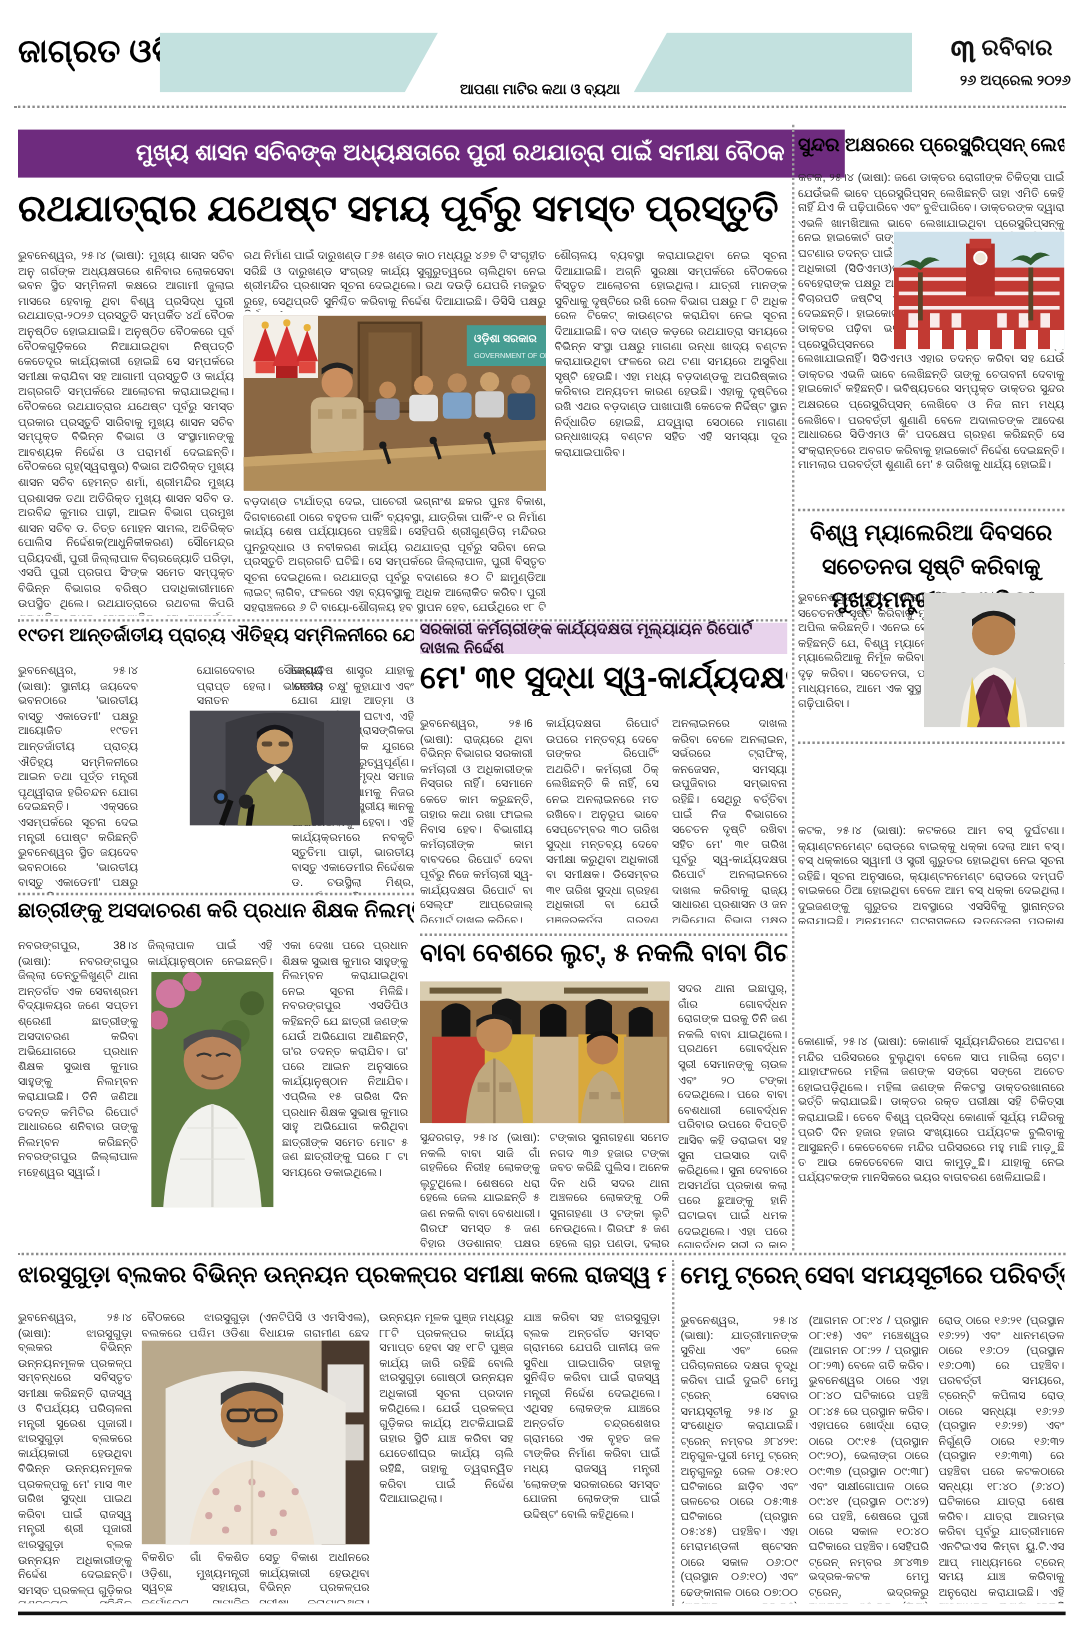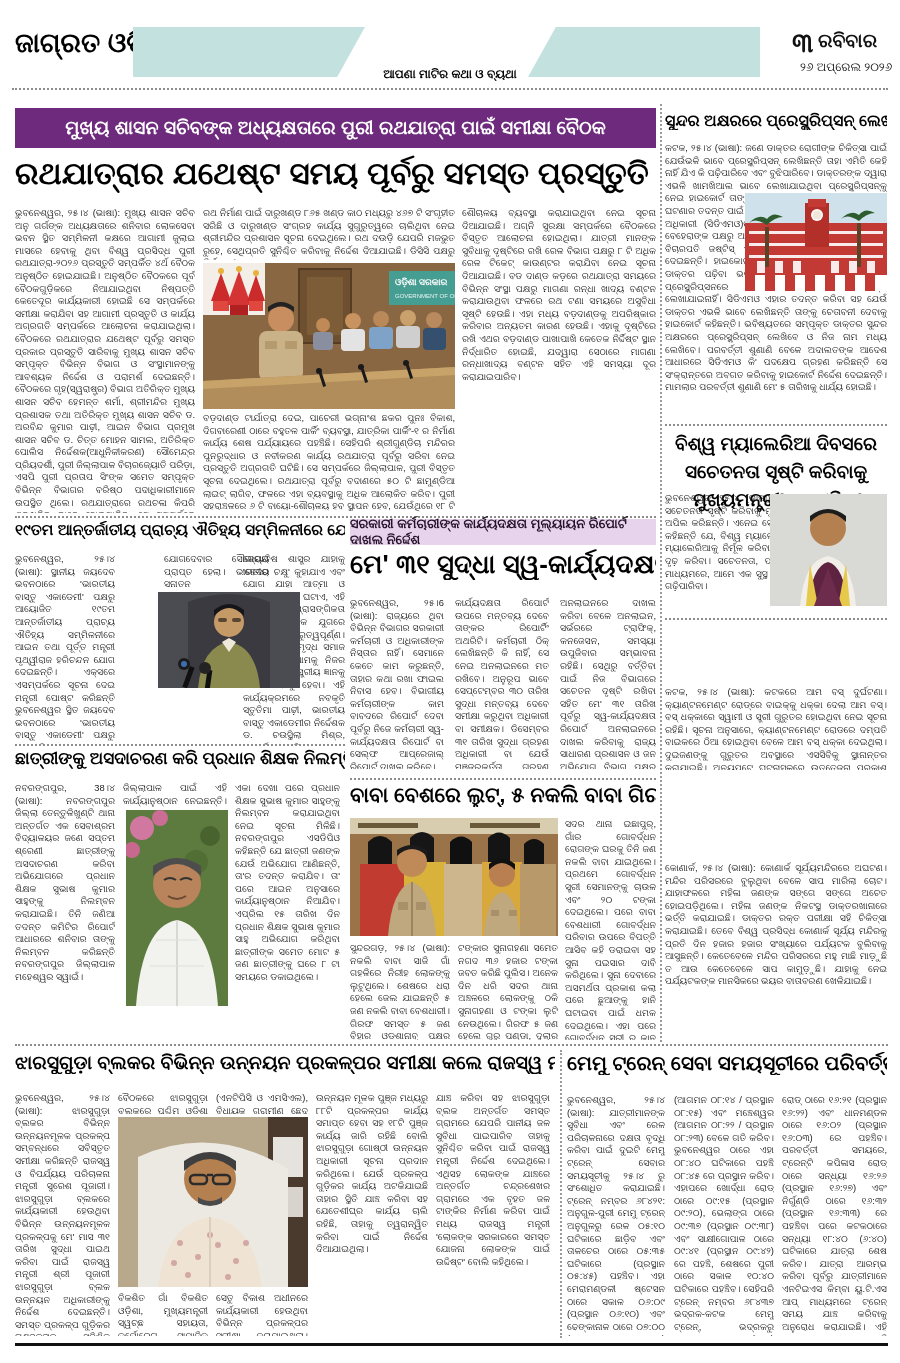--- a/index.html
+++ b/index.html
@@ -26,25 +26,25 @@
 
   <div class="abs" style="left:15px;top:28px;width:200px;font-size:27px;font-weight:bold;color:#000;">ଜାଗ୍ରତ ଓଡ଼ିଶା</div>
 
   <div class="abs teal-band skew-r" style="left:133px;top:27px;width:232px;height:50px;"></div>
   <div class="abs teal-band skew-l" style="left:528px;top:27px;width:232px;height:50px;"></div>
 
   <div class="abs hl nowrap" style="left:362px;top:67px;width:176px;font-size:12px;">ଆପଣା ମାଟିର କଥା ଓ ବ୍ୟଥା</div>
 
   <div class="abs" style="left:792px;top:28px;font-size:27px;font-weight:bold;">୩</div>
   <div class="abs" style="left:818px;top:30px;font-size:19px;font-weight:bold;">ରବିବାର</div>
-  <div class="abs" style="left:800px;top:60px;font-size:12px;font-weight:normal;">୨୬ ଅପ୍ରେଲ ୨୦୨୬</div>
+  <div class="abs" style="left:800px;top:60px;font-size:12px;font-weight:bold;">୨୬ ଅପ୍ରେଲ ୨୦୨୬</div>
 
   <div class="abs dotted-h" style="left:12px;top:88px;width:876px;"></div>
 
-  <div class="abs kicker-main" style="left:15px;top:108px;width:641px;height:40px;font-size:19px;">ମୁଖ୍ୟ ଶାସନ ସଚିବଙ୍କ ଅଧ୍ୟକ୍ଷତାରେ ପୁରୀ ରଥଯାତ୍ରା ପାଇଁ ସମୀକ୍ଷା ବୈଠକ</div>
+  <div class="abs kicker-main" style="left:15px;top:108px;width:641px;height:40px;font-size:19px;padding-left:48px;">ମୁଖ୍ୟ ଶାସନ ସଚିବଙ୍କ ଅଧ୍ୟକ୍ଷତାରେ ପୁରୀ ରଥଯାତ୍ରା ପାଇଁ ସମୀକ୍ଷା ବୈଠକ</div>
   <div class="abs hl nowrap" style="left:15px;top:152px;width:641px;font-size:31px;line-height:1.4;">ରଥଯାତ୍ରାର ଯଥେଷ୍ଟ ସମୟ ପୂର୍ବରୁ ସମସ୍ତ ପ୍ରସ୍ତୁତି ସାରିବାକୁ ନିର୍ଦ୍ଦେଶ</div>
 
   <div class="abs body-txt" style="left:15px;top:207px;width:180px;height:306px;">ଭୁବନେଶ୍ୱର, ୨୫।୪ (ଭାଷା): ମୁଖ୍ୟ ଶାସନ ସଚିବ ଅନୁ ଗର୍ଗଙ୍କ ଅଧ୍ୟକ୍ଷତାରେ ଶନିବାର ଲୋକସେବା ଭବନ ସ୍ଥିତ ସମ୍ମିଳନୀ କକ୍ଷରେ ଆଗାମୀ ଜୁଲାଇ ମାସରେ ହେବାକୁ ଥିବା ବିଶ୍ୱ ପ୍ରସିଦ୍ଧ ପୁରୀ ରଥଯାତ୍ରା-୨୦୨୬ ପ୍ରସ୍ତୁତି ସମ୍ପର୍କିତ ୪ର୍ଥ ବୈଠକ ଅନୁଷ୍ଠିତ ହୋଇଯାଇଛି। ଅନୁଷ୍ଠିତ ବୈଠକରେ ପୂର୍ବ ବୈଠକଗୁଡ଼ିକରେ ନିଆଯାଇଥିବା ନିଷ୍ପତ୍ତି କେତେଦୂର କାର୍ଯ୍ୟକାରୀ ହୋଇଛି ସେ ସମ୍ପର୍କରେ ସମୀକ୍ଷା କରାଯିବା ସହ ଆଗାମୀ ପ୍ରସ୍ତୁତି ଓ କାର୍ଯ୍ୟ ଅଗ୍ରଗତି ସମ୍ପର୍କରେ ଆଲୋଚନା କରାଯାଇଥିଲା। ବୈଠକରେ ରଥଯାତ୍ରାର ଯଥେଷ୍ଟ ପୂର୍ବରୁ ସମସ୍ତ ପ୍ରକାର ପ୍ରସ୍ତୁତି ସାରିବାକୁ ମୁଖ୍ୟ ଶାସନ ସଚିବ ସମ୍ପୃକ୍ତ ବିଭିନ୍ନ ବିଭାଗ ଓ ସଂସ୍ଥାମାନଙ୍କୁ ଆବଶ୍ୟକ ନିର୍ଦ୍ଦେଶ ଓ ପରାମର୍ଶ ଦେଇଛନ୍ତି। ବୈଠକରେ ଗୃହ(ସ୍ୱରାଷ୍ଟ୍ର) ବିଭାଗ ଅତିରିକ୍ତ ମୁଖ୍ୟ ଶାସନ ସଚିବ ହେମନ୍ତ ଶର୍ମା, ଶ୍ରୀମନ୍ଦିର ମୁଖ୍ୟ ପ୍ରଶାସକ ତଥା ଅତିରିକ୍ତ ମୁଖ୍ୟ ଶାସନ ସଚିବ ଡ. ଅରବିନ୍ଦ କୁମାର ପାଢ଼ୀ, ଆଇନ ବିଭାଗ ପ୍ରମୁଖ ଶାସନ ସଚିବ ଡ. ଚିତ୍ତ ମୋହନ ସାମଲ, ଅତିରିକ୍ତ ପୋଲିସ ନିର୍ଦ୍ଦେଶକ(ଆଧୁନିକୀକରଣ) ସୌମେନ୍ଦ୍ର ପ୍ରିୟଦର୍ଶୀ, ପୁରୀ ଜିଲ୍ଲାପାଳ ବିଚାରଜ୍ୟୋତି ପରିଡ଼ା, ଏସପି ପୁରୀ ପ୍ରତାପ ସିଂଙ୍କ ସମେତ ସମ୍ପୃକ୍ତ ବିଭିନ୍ନ ବିଭାଗର ବରିଷ୍ଠ ପଦାଧିକାରୀମାନେ ଉପସ୍ଥିତ ଥିଲେ। ରଥଯାତ୍ରାରେ ରଥଚଳା କିପରି ଶୃଙ୍ଖଳିତ ଭାବେ ହୋଇପାରିବ, ସେ ସମ୍ପର୍କରେ ପର୍ଯ୍ୟାଲୋଚନା କରାଯାଇଥିଲା। ରଥ ଦର୍ଶନ ଭିତରକୁ ପ୍ରାୟ ଧାଡ଼ିରେ ପ୍ରବେଶ ଅଧିକ ରହୁଥିବାରୁ ରଥ ଟଣାରେ ଅସୁବିଧା ଉପୁଜୁଛି। ବୈଠକରେ ରଥ ନିର୍ମାଣ ଓ ଆନୁଷଙ୍ଗିକ ପ୍ରସ୍ତୁତି ସମ୍ପର୍କରେ ଶ୍ରୀମନ୍ଦିର ମୁଖ୍ୟ ପ୍ରଶାସକ ଡ. ପାଢ଼ୀ ସୂଚନା ଦେଇଥିଲେ। ଏହି କାର୍ଯ୍ୟ ନିୟମିତ ଅନୁଧ୍ୟାନ କରାଯିବା ନେଇ ମୁଖ୍ୟ ଶାସନ ସଚିବ ପରାମର୍ଶ ଦେଇଥିଲେ।</div>
   <div class="abs body-txt" style="left:203px;top:207px;width:252px;height:53px;">ରଥ ନିର୍ମାଣ ପାଇଁ ଦାରୁଖଣ୍ଡ ୮୬୫ ଖଣ୍ଡ କାଠ ମଧ୍ୟରୁ ୪୬୭ ଟି ସଂଗୃହୀତ ସରିଛି ଓ ଦାରୁଖଣ୍ଡ ସଂଗ୍ରହ କାର୍ଯ୍ୟ ସୁଗୁରୁତ୍ୱରେ ଚାଲିଥିବା ନେଇ ଶ୍ରୀମନ୍ଦିର ପ୍ରଶାସନ ସୂଚନା ଦେଇଥିଲେ। ରଥ ଦଉଡ଼ି ଯେପରି ମଜଭୁତ ରୁହେ, ସେଥିପ୍ରତି ସୁନିଶ୍ଚିତ କରିବାକୁ ନିର୍ଦ୍ଦେଶ ଦିଆଯାଇଛି। ଡିସିସି ପକ୍ଷରୁ ନିର୍ମାଣାଧୀନ ଜଗନ୍ନାଥ ବଲ୍ଲଭ</div>
   <div class="abs body-txt" style="left:203px;top:412px;width:252px;height:101px;">ବଡ଼ଦାଣ୍ଡ ଟାର୍ଯାତ୍ରା ଦେଇ, ପାଚେରୀ ଭଗ୍ନାଂଶ ଛକର ପୁନଃ ବିକାଶ, ଦିଗବାରେଣୀ ଠାରେ ବହୁତଳ ପାର୍କିଂ ବ୍ୟବସ୍ଥା, ଯାତ୍ରିକା ପାର୍କିଂ-୧ ର ନିର୍ମାଣ କାର୍ଯ୍ୟ ଶେଷ ପର୍ଯ୍ୟାୟରେ ପହଞ୍ଚିଛି। ସେହିପରି ଶ୍ରୀଗୁଣ୍ଡିଚା ମନ୍ଦିରର ପୁନରୁଦ୍ଧାର ଓ ନବୀକରଣ କାର୍ଯ୍ୟ ରଥଯାତ୍ରା ପୂର୍ବରୁ ସରିବା ନେଇ ପ୍ରସ୍ତୁତି ଅଗ୍ରଗତି ଘଟିଛି। ସେ ସମ୍ପର୍କରେ ଜିଲ୍ଲାପାଳ, ପୁରୀ ବିସ୍ତୃତ ସୂଚନା ଦେଇଥିଲେ। ରଥଯାତ୍ରା ପୂର୍ବରୁ ବଦାଣରେ ୫୦ ଟି ଛାମୁଣ୍ଡିଆ ଲାଇଟ୍ ଲାଗିବ, ଫଳରେ ଏହା ବ୍ୟବସ୍ଥାକୁ ଅଧିକ ଆଲୋକିତ କରିବ। ପୁରୀ ସହରାଞ୍ଚଳରେ ୬ ଟି ବାୟୋ-ଶୌଚାଳୟ ହବ ସ୍ଥାପନ ହେବ, ଯେଉଁଥିରେ ୧୮ ଟି ଏକକ ଶୌଚାଳୟ ସୁବିଧା ମିଳିବ। ଏଥୁ ସହିତ ପୁଲିସ୍ ଶିବିର ସ୍ଥଳ, ପାର୍କିଂ ସ୍ଥଳ ଏବଂ ଜନସାଧାରଣଙ୍କ ପାଇଁ ମୋଟ ୧୬୦୦ ଅସ୍ଥାୟୀ</div>
   <div class="abs body-txt" style="left:462px;top:207px;width:194px;height:306px;">ଶୌଚାଳୟ ବ୍ୟବସ୍ଥା କରାଯାଇଥିବା ନେଇ ସୂଚନା ଦିଆଯାଇଛି। ଅଗ୍ନି ସୁରକ୍ଷା ସମ୍ପର୍କରେ ବୈଠକରେ ବିସ୍ତୃତ ଆଲୋଚନା ହୋଇଥିଲା। ଯାତ୍ରୀ ମାନଙ୍କ ସୁବିଧାକୁ ଦୃଷ୍ଟିରେ ରଖି ରେଳ ବିଭାଗ ପକ୍ଷରୁ ୮ ଟି ଅଧିକ ରେଳ ଟିକେଟ୍ କାଉଣ୍ଟର କରାଯିବା ନେଇ ସୂଚନା ଦିଆଯାଇଛି। ବଡ ଦାଣ୍ଡ କଡ଼ରେ ରଥଯାତ୍ରା ସମୟରେ ବିଭିନ୍ନ ସଂସ୍ଥା ପକ୍ଷରୁ ମାଗଣା ରନ୍ଧା ଖାଦ୍ୟ ବଣ୍ଟନ କରାଯାଉଥିବା ଫଳରେ ରଥ ଟଣା ସମୟରେ ଅସୁବିଧା ସୃଷ୍ଟି ହେଉଛି। ଏହା ମଧ୍ୟ ବଡ଼ଦାଣ୍ଡକୁ ଅପରିଷ୍କାର କରିବାର ଅନ୍ୟତମ କାରଣ ହେଉଛି। ଏହାକୁ ଦୃଷ୍ଟିରେ ରଖି ଏଥର ବଡ଼ଦାଣ୍ଡ ପାଖାପାଖି କେତେକ ନିର୍ଦ୍ଦିଷ୍ଟ ସ୍ଥାନ ନିର୍ଦ୍ଧାରିତ ହୋଇଛି, ଯଦ୍ୱାରା ସେଠାରେ ମାଗଣା ରନ୍ଧାଖାଦ୍ୟ ବଣ୍ଟନ ସହିତ ଏହି ସମସ୍ୟା ଦୂର କରାଯାଇପାରିବ।</div>
 
   <div class="abs" style="left:203px;top:263px;width:276px;height:146px;">
     <svg width="252" height="146" viewBox="0 0 252 146">
       <rect width="252" height="146" fill="#8a6743"></rect>

